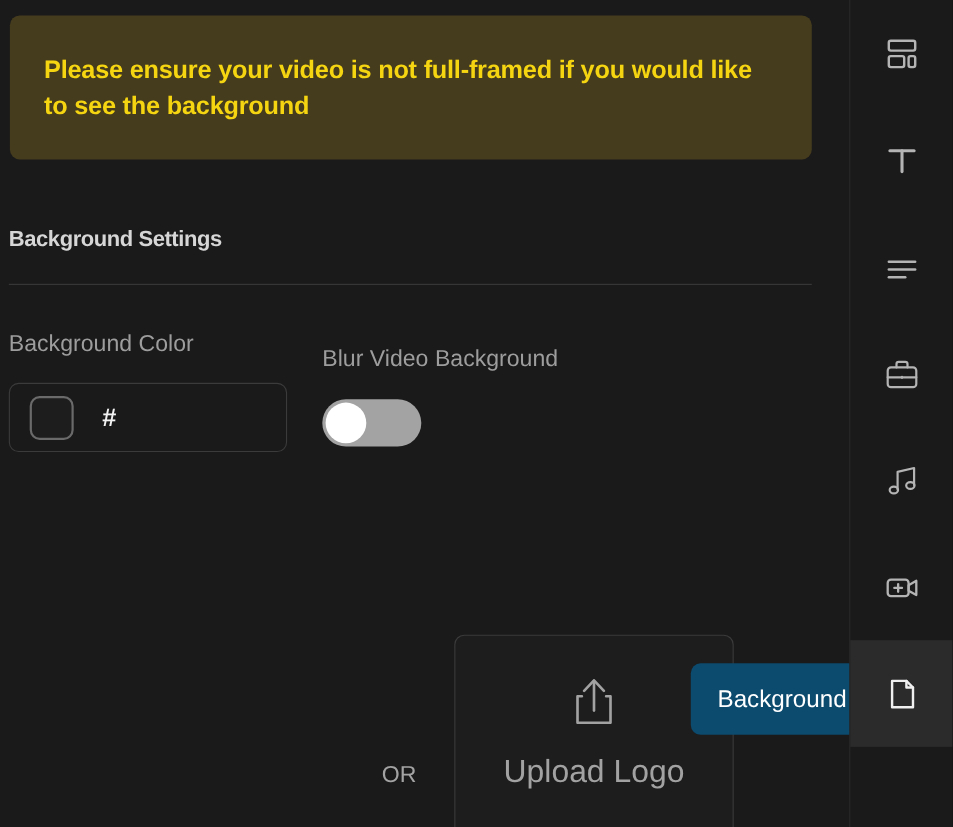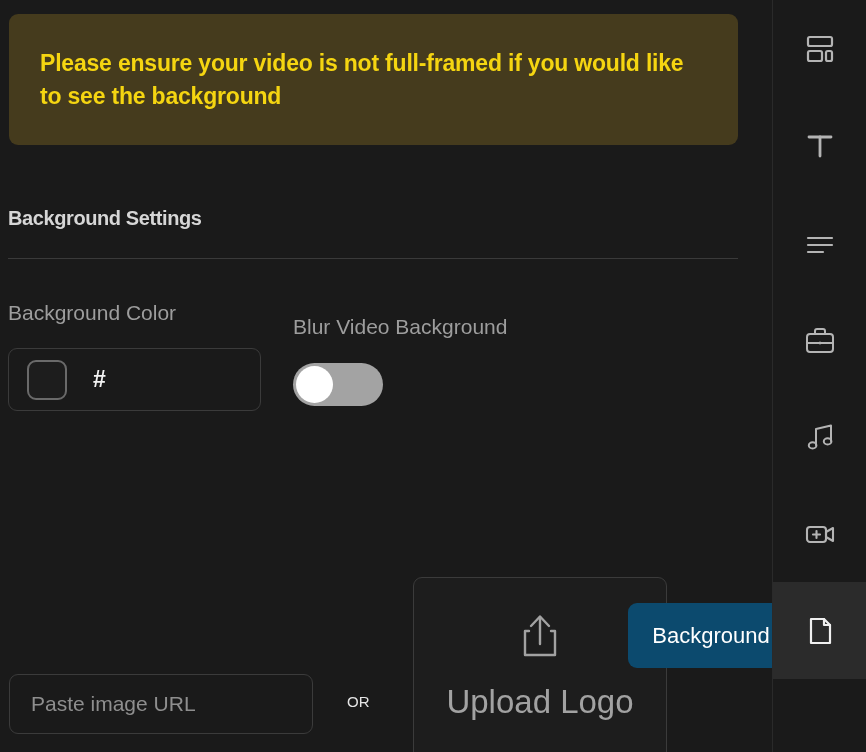--- a/index.html
+++ b/index.html
@@ -132,40 +132,40 @@
     align-items: center;
     padding-left: 21px;
   }
   .placeholder-text {
     color: #8e8e8e;
     font-size: 21px;
   }
   #or-label {
     position: absolute;
     left: 347px; top: 693px;
-    color: #e5e5e5;
-    font-size: 15px;
+    color: #a3a3a3;
+    font-size: 21px;
   }
   #upload-box {
     position: absolute;
     left: 413px; top: 577px;
     width: 254px; height: 186px;
     border: 1px solid #3b3b3b;
     border-radius: 9px;
     background: #1d1d1d;
     display: flex;
     flex-direction: column;
     align-items: center;
     justify-content: center;
     padding-bottom: 8px;
   }
   .upload-icon { margin-bottom: 18px; }
   .upload-label {
     color: #a2a2a2;
-    font-size: 33px;
+    font-size: 29px;
   }
 
   
   #tooltip {
     position: absolute;
     left: 588px; top: 603px;
     width: 166px; height: 65px;
     background: #0c4a6e;
     border-radius: 9px;
     display: flex;
@@ -225,23 +225,20 @@
 
     <div id="bg-color-group">
       <div class="field-label">Background Color</div>
       <div class="color-input-box">
         <div class="color-swatch"></div>
         <div class="hash-symbol">#</div>
       </div>
     </div>
 
 
-    <div id="url-input">
-      <span class="placeholder-text">Paste image URL</span>
-    </div>
 
     <div id="or-label">OR</div>
 
     <div id="upload-box">
       <span class="upload-icon">
         <svg width="44" height="50" viewBox="0 0 44 50" fill="none" stroke="#a2a2a2" stroke-width="2.4" stroke-linecap="round" stroke-linejoin="round">
           <path d="M22 33 L22 6"></path>
           <path d="M13 15 L22 5.5 L31 15"></path>
           <path d="M11 20 L7 20 L7 44 L37 44 L37 20 L33 20"></path>
         </svg>

